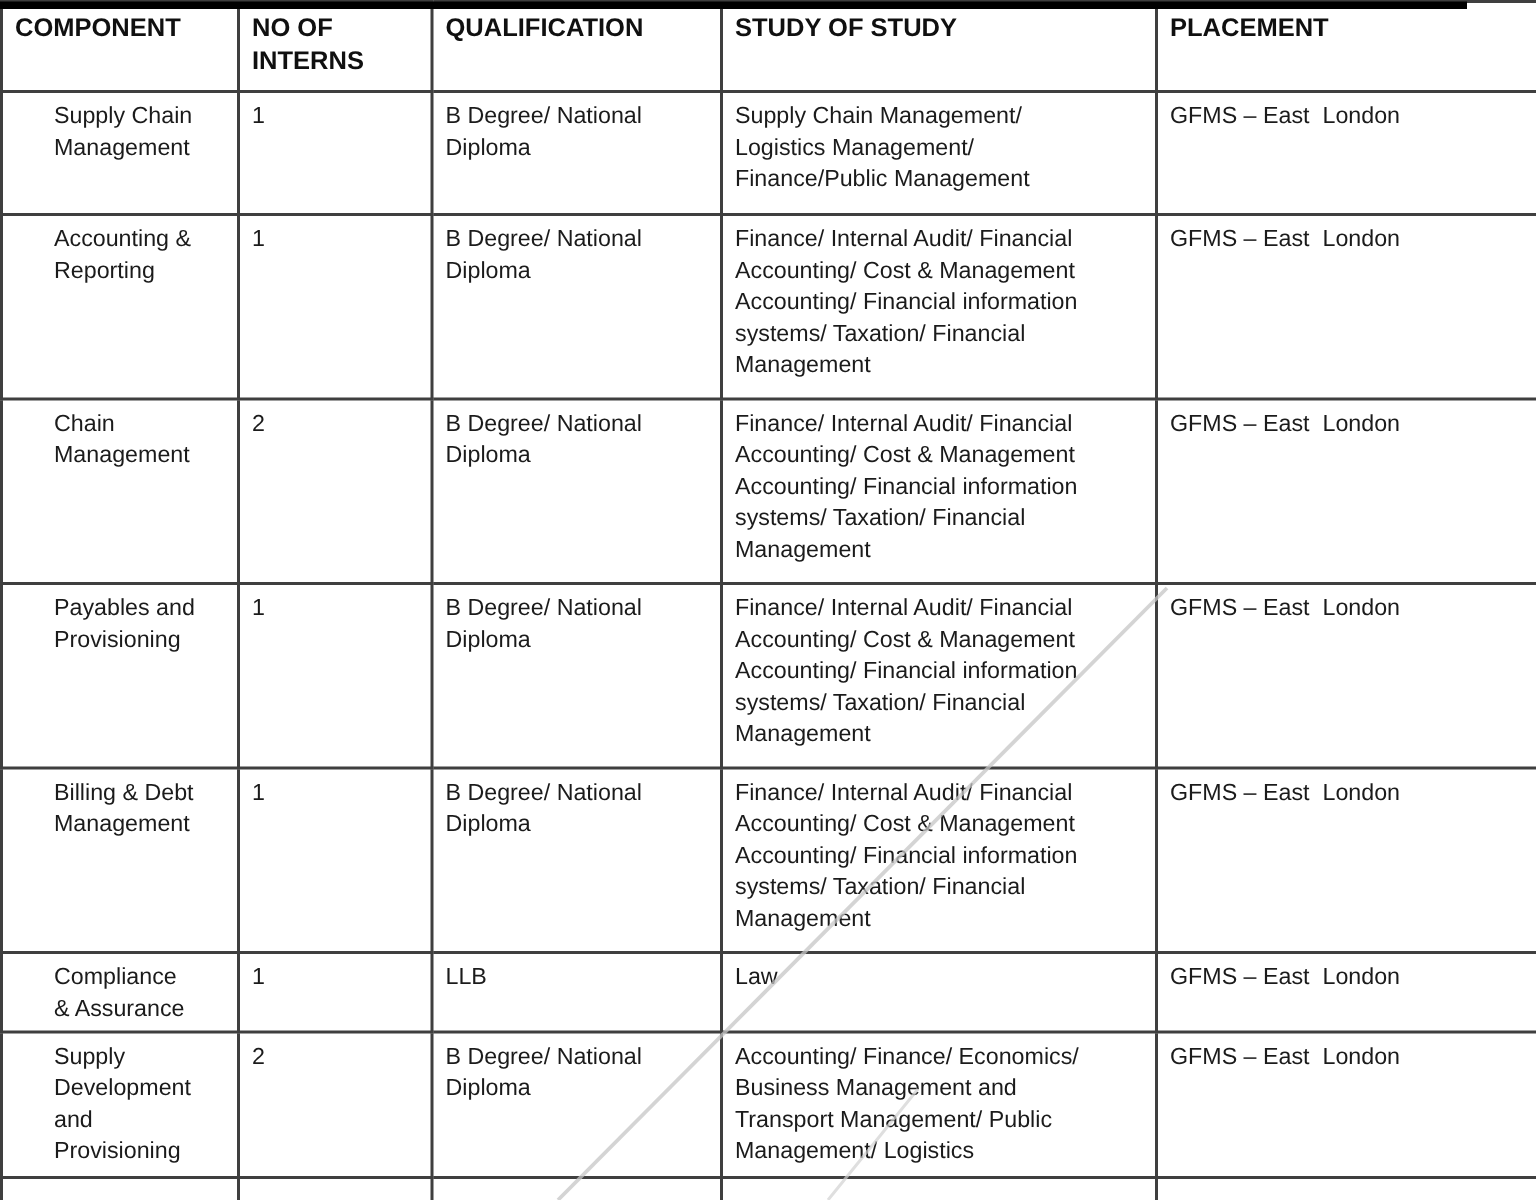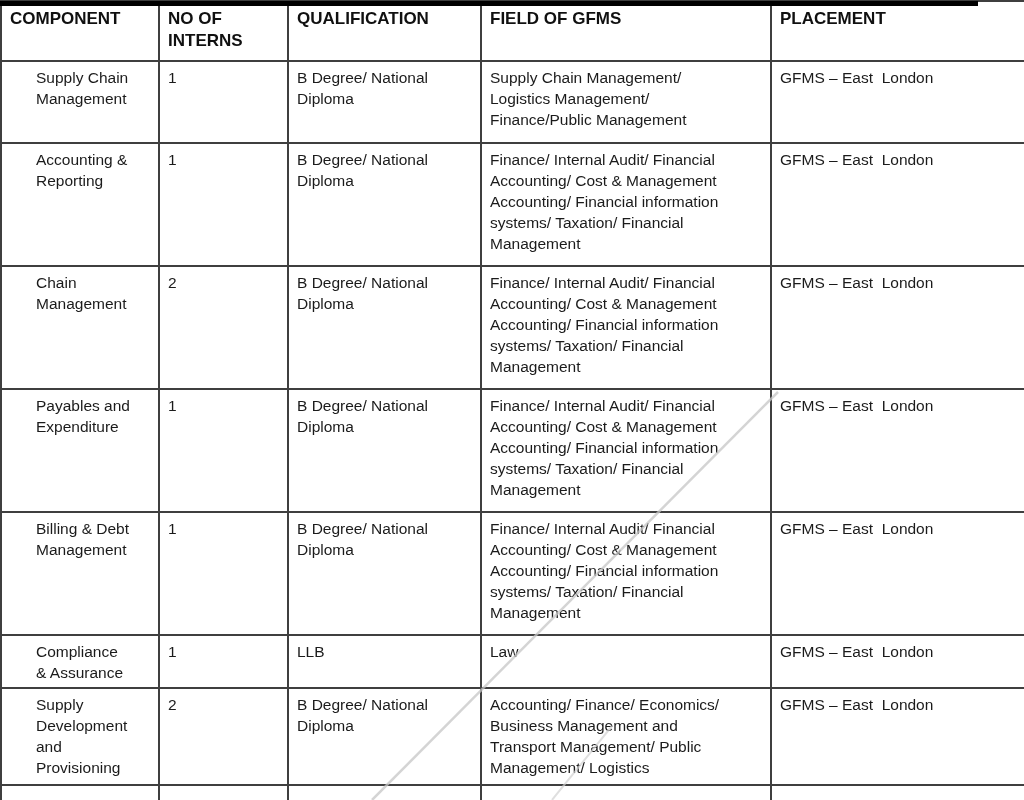--- a/index.html
+++ b/index.html
@@ -82,21 +82,21 @@
       <col style="width:193px">
       <col style="width:290px">
       <col style="width:330px">
     </colgroup>
 
     <tbody>
         <tr class="r-hdr">
       <th class="hdr">COMPONENT</th>
       <th class="hdr">NO OF INTERNS</th>
       <th class="hdr">QUALIFICATION</th>
-      <th class="hdr">FIELD OF GFMS</th>
+      <th class="hdr">STUDY OF STUDY</th>
       <th class="hdr">PLACEMENT</th>
     </tr>
 
     <tr class="r-1">
       <td class="cell col-component">Supply Chain Management</td>
       <td class="cell col-interns">1</td>
       <td class="cell col-qual">B Degree/ National Diploma</td>
       <td class="cell col-field">Supply Chain Management/
 Logistics Management/
 Finance/Public Management</td>
@@ -113,21 +113,21 @@
 
     <tr class="r-3">
       <td class="cell col-component">Chain Management</td>
       <td class="cell col-interns">2</td>
       <td class="cell col-qual">B Degree/ National Diploma</td>
       <td class="cell col-field">Finance/ Internal Audit/ Financial Accounting/ Cost &amp; Management Accounting/ Financial information systems/ Taxation/ Financial Management</td>
       <td class="cell col-place">GFMS – East  London</td>
     </tr>
 
     <tr class="r-4">
-      <td class="cell col-component">Payables and Expenditure</td>
+      <td class="cell col-component">Payables and Provisioning</td>
       <td class="cell col-interns">1</td>
       <td class="cell col-qual">B Degree/ National Diploma</td>
       <td class="cell col-field">Finance/ Internal Audit/ Financial Accounting/ Cost &amp; Management Accounting/ Financial information systems/ Taxation/ Financial Management</td>
       <td class="cell col-place">GFMS – East  London</td>
     </tr>
 
     <tr class="r-5">
       <td class="cell col-component">Billing &amp; Debt Management</td>
       <td class="cell col-interns">1</td>
       <td class="cell col-qual">B Degree/ National Diploma</td>

